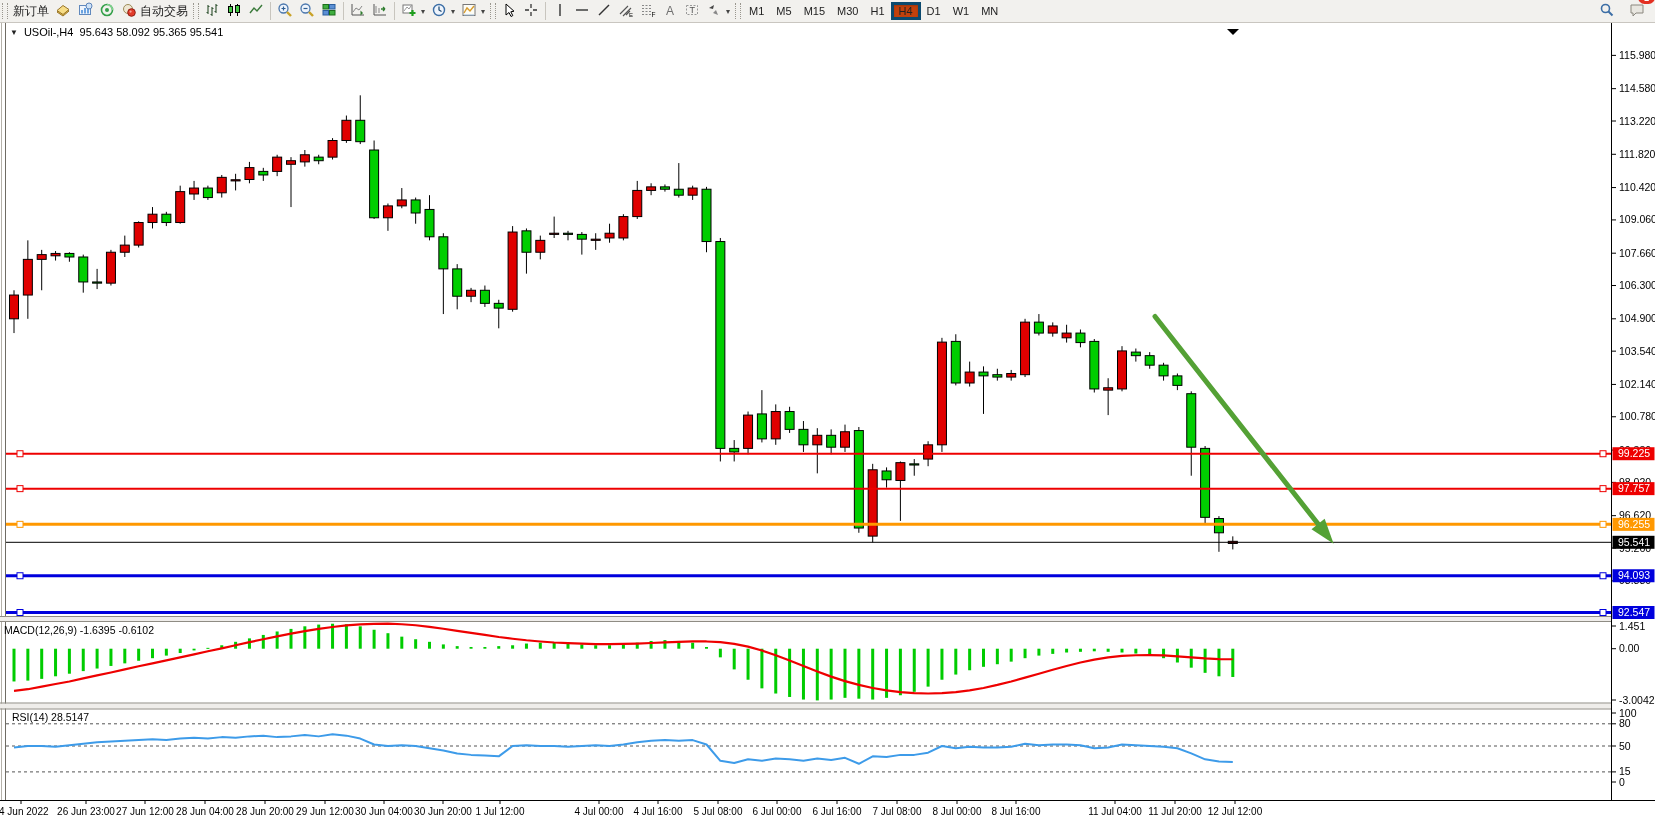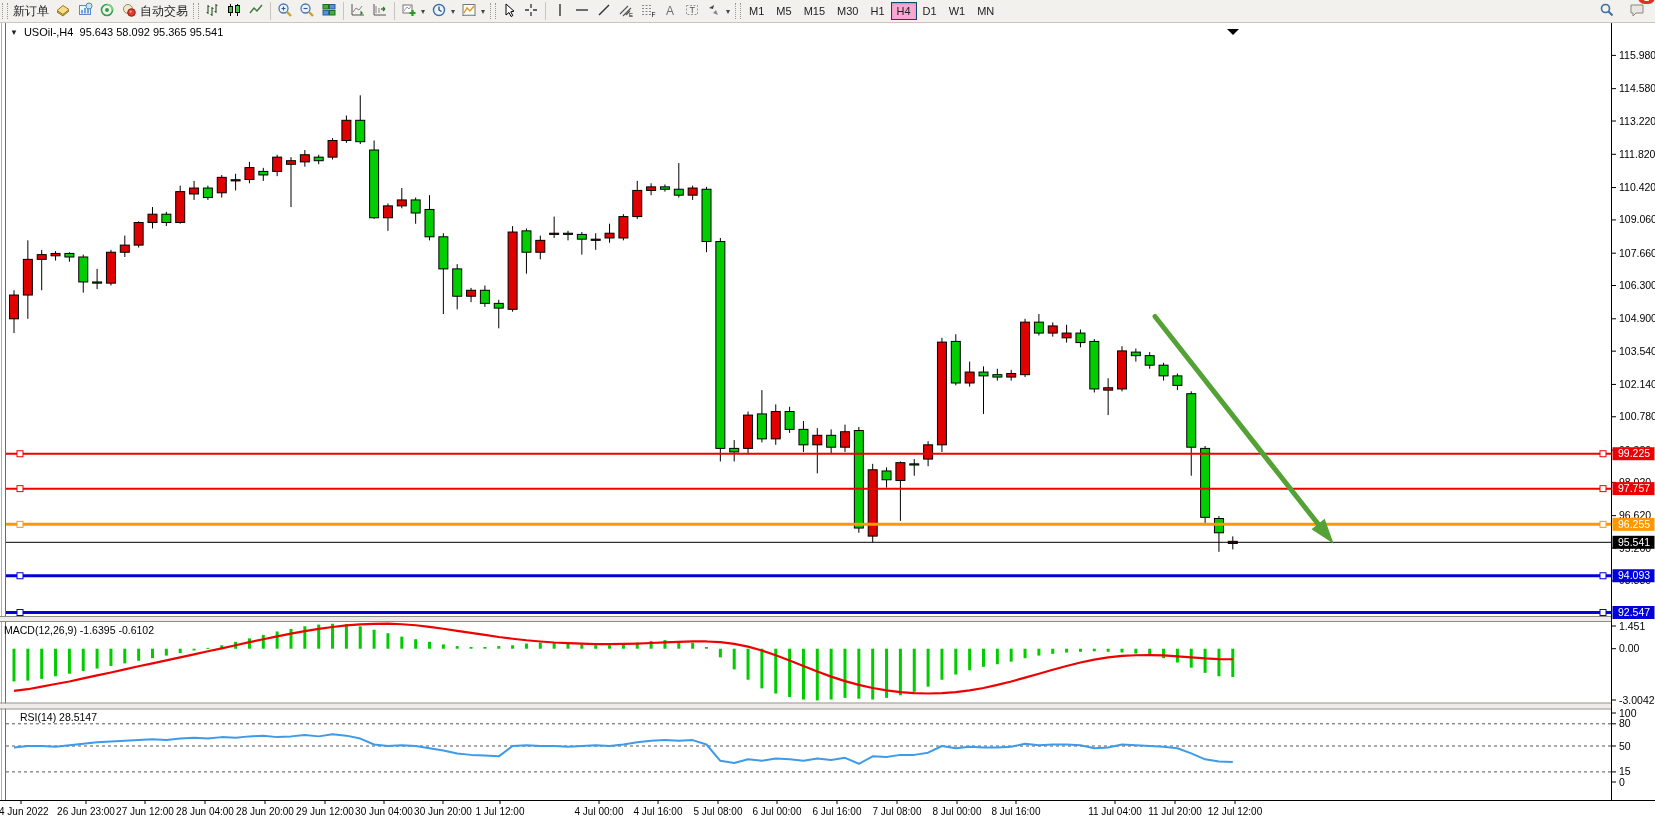--- a/index.html
+++ b/index.html
@@ -9,33 +9,33 @@
   #toolbar{position:absolute;left:0;top:0;width:1655px;height:22px;background:#f2f1ee;
            border-bottom:1px solid #c9c6c0;display:flex;align-items:center;z-index:5;}
   .grip{width:4px;height:16px;margin:0 2px;border-left:1px dotted #9a978f;border-right:1px dotted #9a978f;}
   .sep{width:1px;height:18px;background:#c8c5be;margin:0 3px;}
   .tb{height:15px;min-width:22px;border:1px solid transparent;background:transparent;
       display:inline-flex;align-items:center;justify-content:center;padding:16px 2px;cursor:default;
       font:12px "Liberation Sans", sans-serif;color:#222;gap:3px;}
   .tb .cn{font-size:12px;}
   .caret{font-size:8px;color:#444;margin-left:1px;}
   .tf{font:11px "Liberation Sans", sans-serif;padding:0 5px;height:18px;}
-  .tf.active{border:1px solid #0c4a6e;background:#f9a8d4;box-shadow:inset 0 1px 2px rgba(0,0,0,.18);}
+  .tf.active{border:3px solid #0c4a6e;background:#c2410c;box-shadow:inset 0 1px 2px rgba(0,0,0,.18);}
   #tb-right{margin-left:auto;display:flex;align-items:center;margin-right:6px;gap:8px;}
   #chat-badge{position:absolute;top:-4px;right:-7px;background:#e33022;color:#fff;border-radius:8px;
               min-width:13px;height:13px;font:bold 9px "Liberation Sans",sans-serif;
               display:flex;align-items:center;justify-content:center;padding:0 2px;}
   
   #chartwin{position:absolute;left:0;top:22px;width:1655px;height:795px;background:#fff;}
   #chart{position:absolute;left:0;top:0;}
   .ovl{position:absolute;color:#000;white-space:pre;}
   #chart-title{left:10px;top:4px;font:11px "Liberation Sans",sans-serif;display:flex;gap:6px;align-items:center;}
   #chart-title .tri{font-size:8px;color:#222;}
   #macd-header{left:4px;top:602px;font:10.5px "Liberation Sans",sans-serif;}
-  #rsi-header{left:20px;top:689px;font:10.5px "Liberation Sans",sans-serif;}
+  #rsi-header{left:12px;top:689px;font:10.5px "Liberation Sans",sans-serif;}
   svg text{font-family:"Liberation Sans",sans-serif;}
 </style>
 </head>
 <body>
 
 <div id="app">
 
   <div id="toolbar">
     <div class="grip"></div>
     <button class="tb txt">

